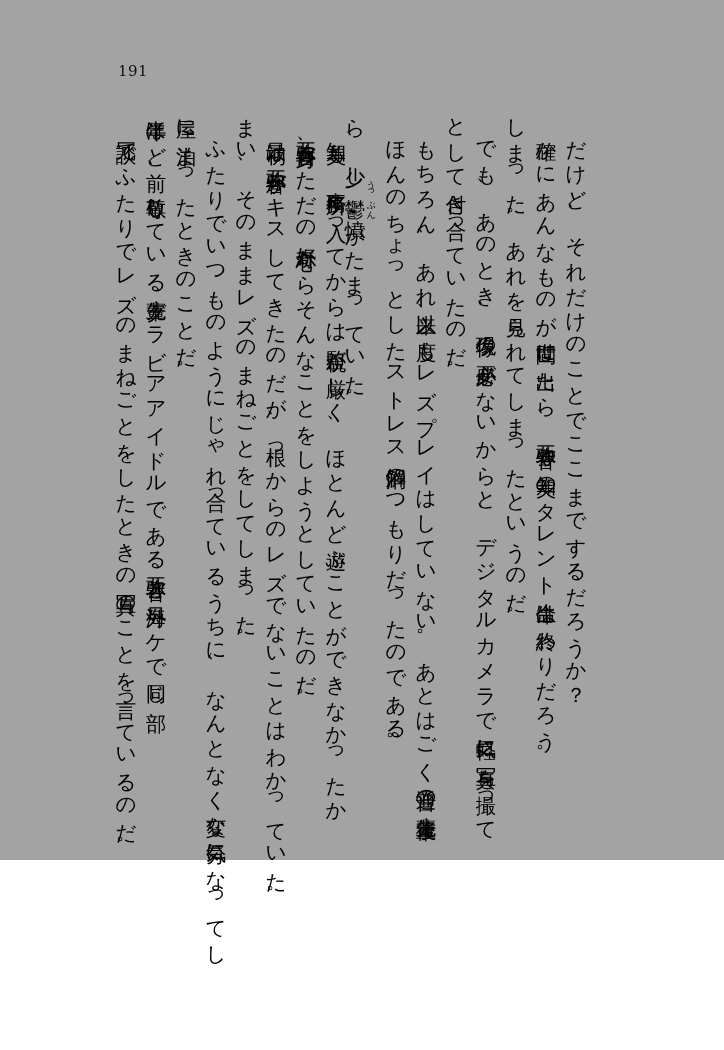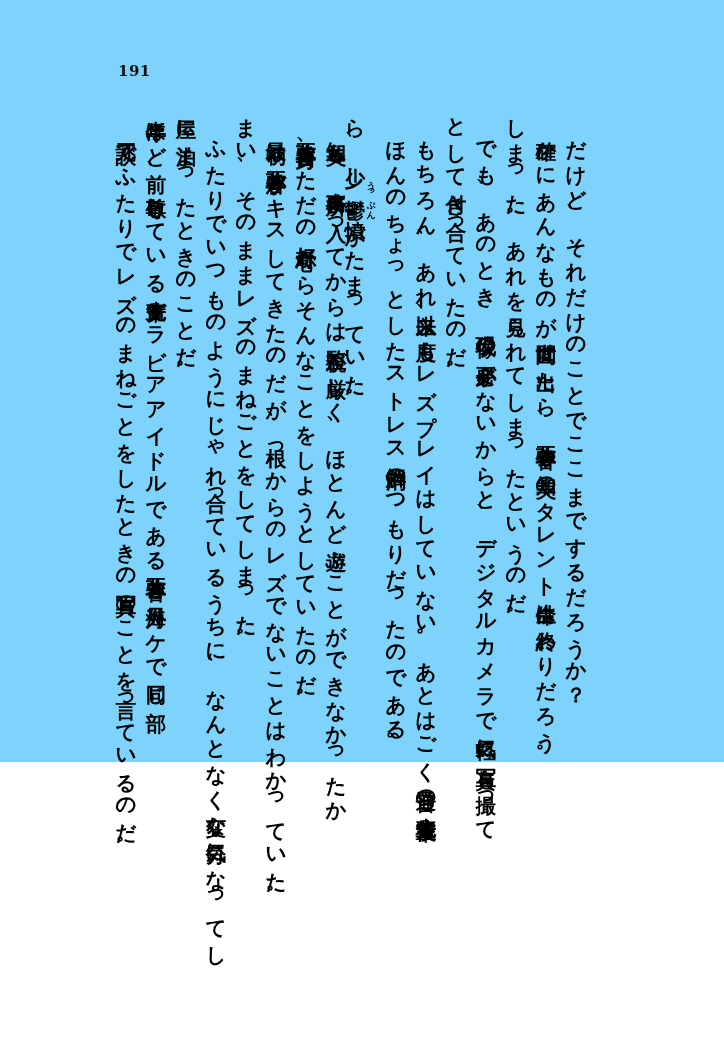--- a/index.html
+++ b/index.html
@@ -11,24 +11,23 @@
     width: 724px;
     height: 1050px;
     overflow: hidden;
     font-family: "DejaVu Serif", "Liberation Serif", serif;
     color: #000000;
   }
 
   .page {
     position: relative;
     width: 724px;
-    height: 762px;
-    background: #7dd3fc;
+    height: 860px;
+    background: #a3a3a3;
     box-sizing: border-box;
-    font-weight: bold;
   }
 
   
   .page-number {
     position: absolute;
     top: 62px;
     left: 118px;
     font-size: 15px;
     letter-spacing: 0.5px;
     font-family: "DejaVu Serif", "Liberation Serif", serif;

